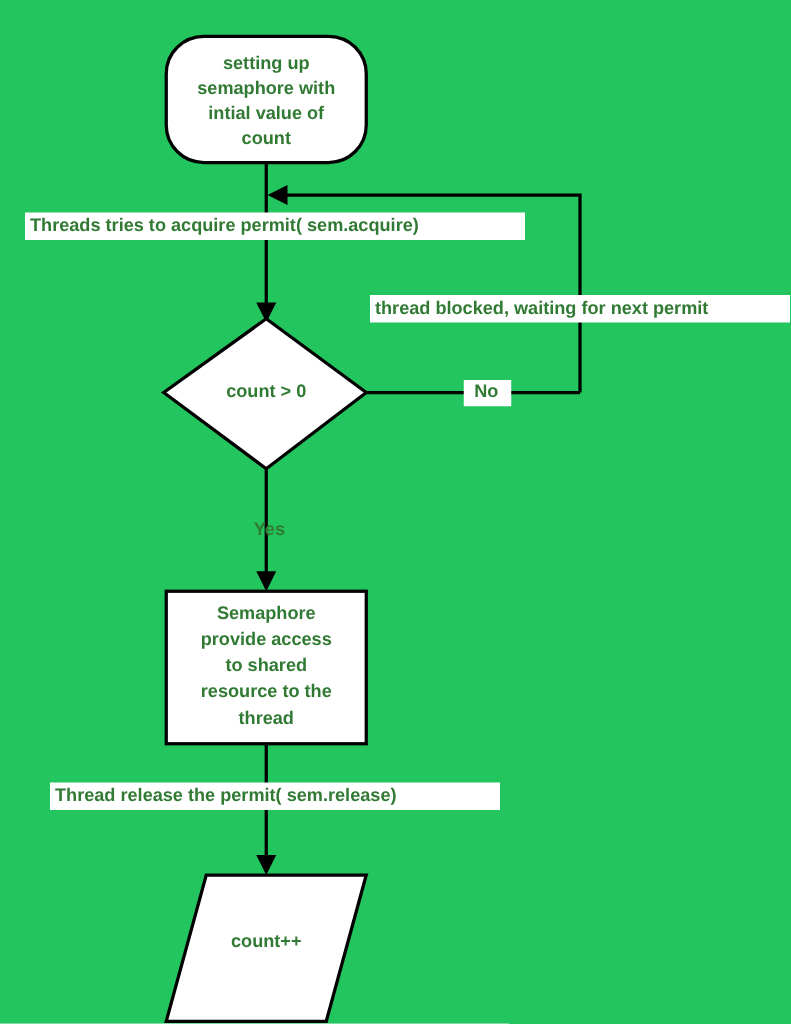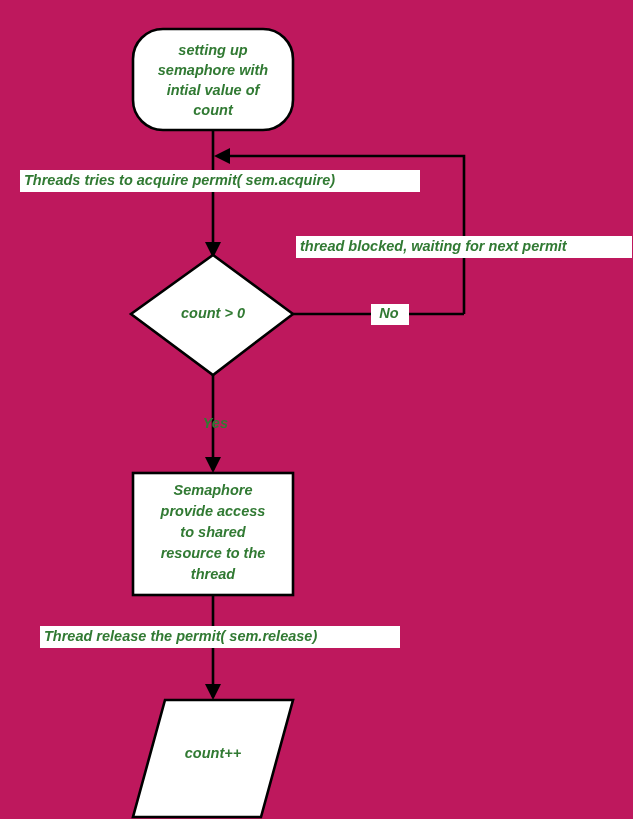--- a/index.html
+++ b/index.html
@@ -10,22 +10,21 @@
   body {
     width: 633px;
     height: 819px;
     overflow: hidden;
     font-family: "Liberation Sans", sans-serif;
   }
   #flowchart-root {
     position: relative;
     width: 633px;
     height: 819px;
-    background: #be185d;
-    font-style: italic;
+    background: #22c55e;
   }
   svg.diagram {
     display: block;
     width: 633px;
     height: 819px;
   }
   .node-shape {
     fill: #ffffff;
     stroke: #000000;
     stroke-width: 2.6;

